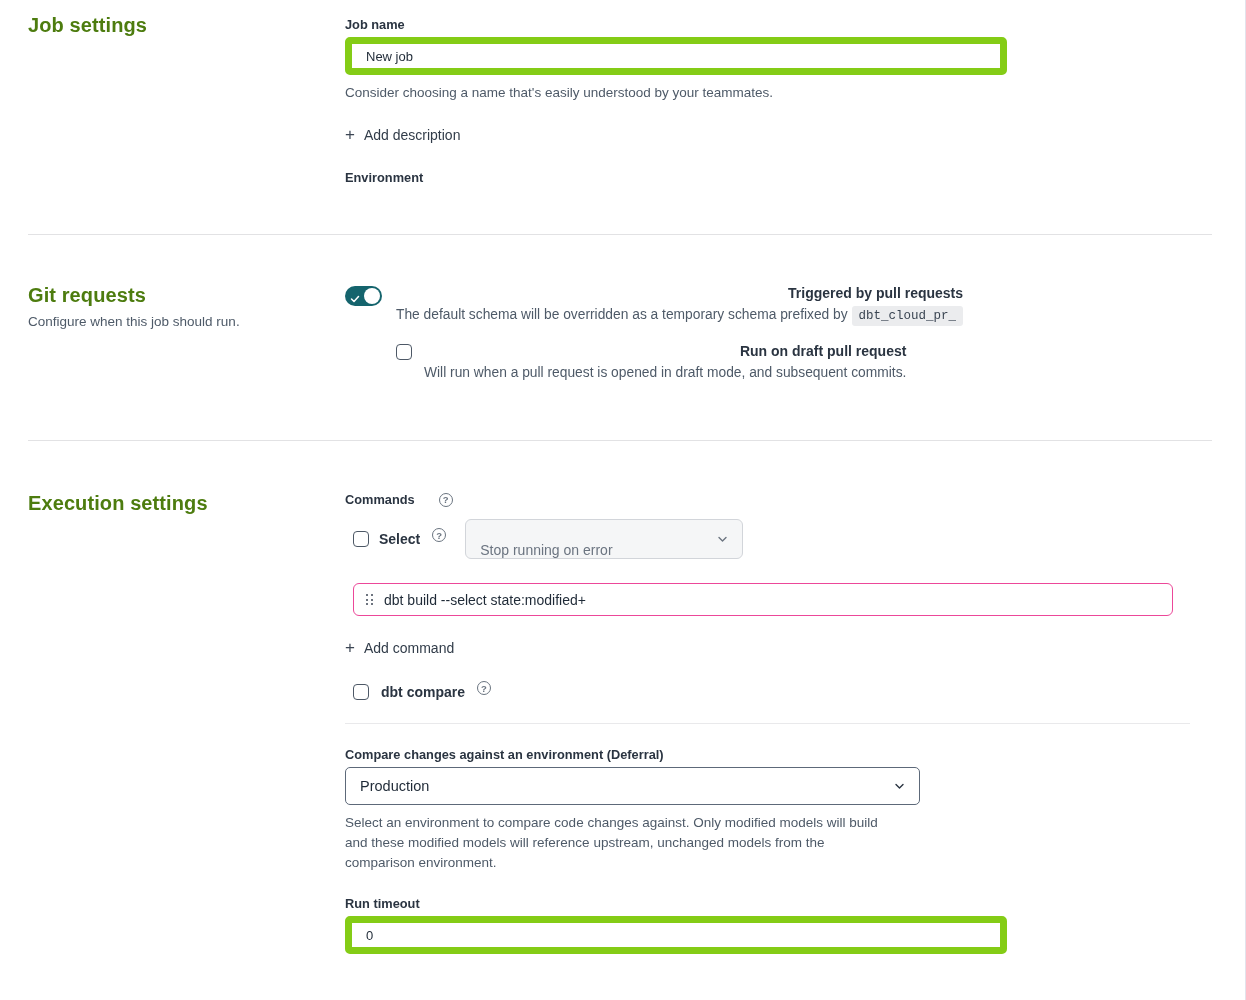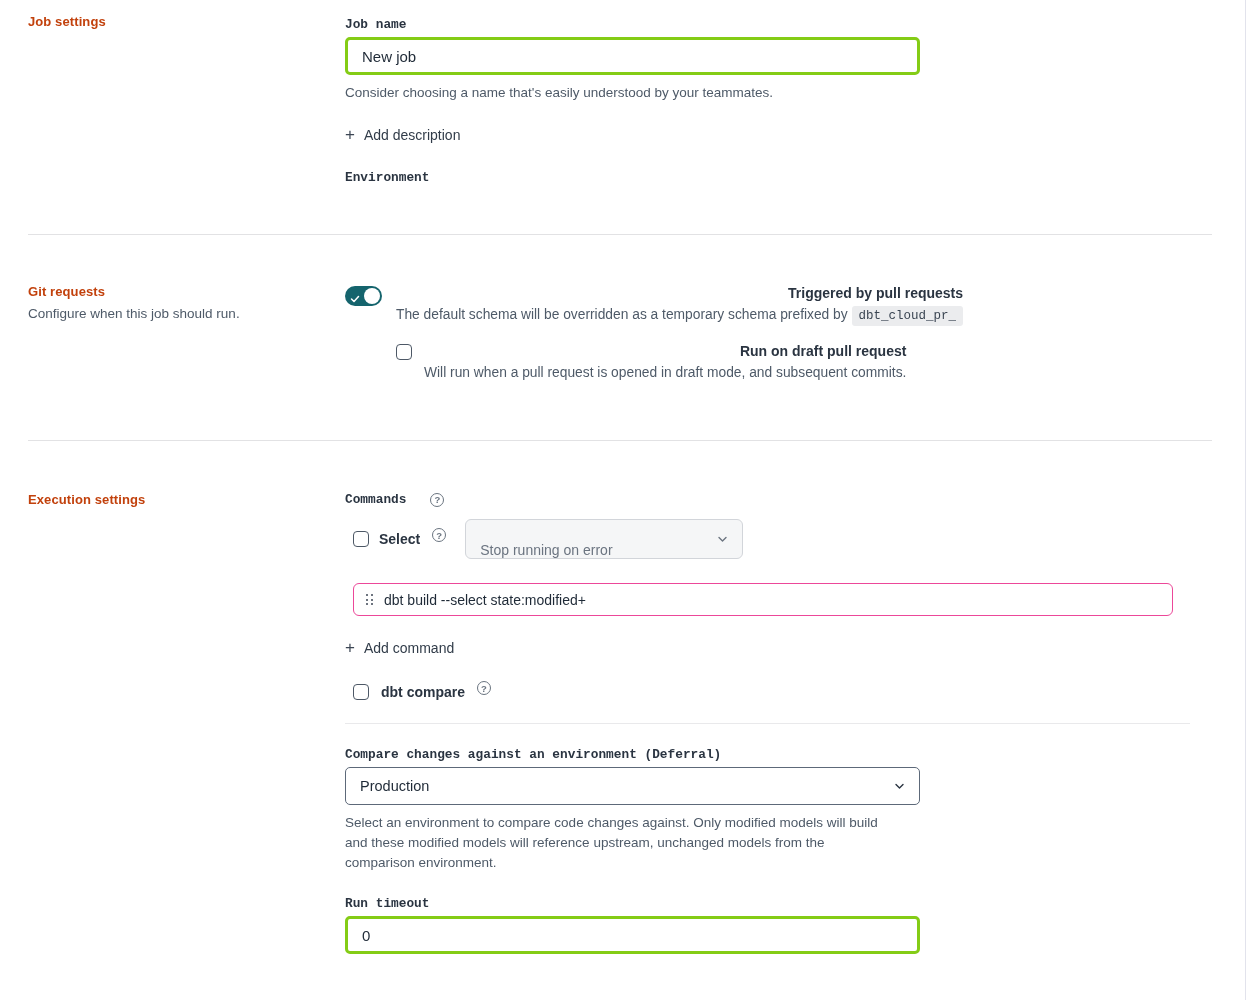--- a/index.html
+++ b/index.html
@@ -22,54 +22,53 @@
   }
   .section-left {
     width: 345px;
     flex: 0 0 345px;
     padding-left: 28px;
   }
   .section-right {
     flex: 1;
   }
   h2.section-title {
-    font-size: 13px;
+    font-size: 20px;
     font-weight: 700;
-    color: #c2410c;
+    color: #4d7c0f;
     letter-spacing: 0.1px;
   }
   .section-subtitle {
     margin-top: 7px;
     font-size: 13.5px;
     color: #4e5a68;
   }
   .divider {
     height: 1px;
     background: #e2e2e4;
     margin-left: 28px;
     margin-right: 33px;
   }
   .field-label {
     display: block;
     font-size: 12.8px;
     font-weight: 700;
     color: #2a3441;
-    font-family: Liberation Mono, monospace;
   }
   .text-input {
     display: block;
-    width: 575px;
+    width: 662px;
     height: 38px;
     margin-top: 5px;
     padding: 0 14px;
     font-family: "Liberation Sans", "DejaVu Sans", sans-serif;
-    font-size: 15px;
+    font-size: 13px;
     color: #1f2a37;
     background: #ffffff;
-    border: 3px solid #84cc16;
+    border: 7px solid #84cc16;
     border-radius: 5px;
     outline: none;
   }
   .helper-text {
     margin-top: 8px;
     font-size: 13.5px;
     line-height: 20px;
     color: #4e5a68;
   }
   .add-link {

